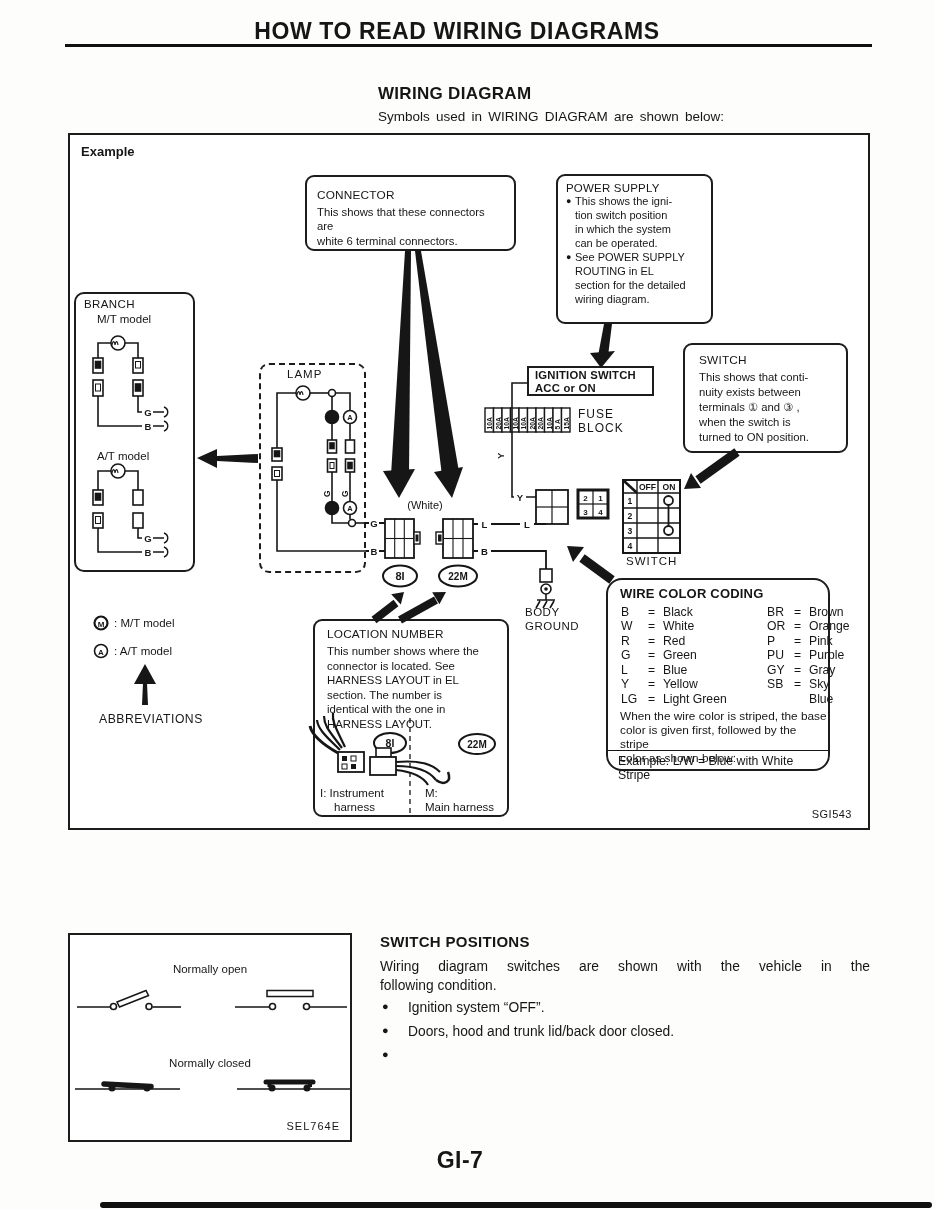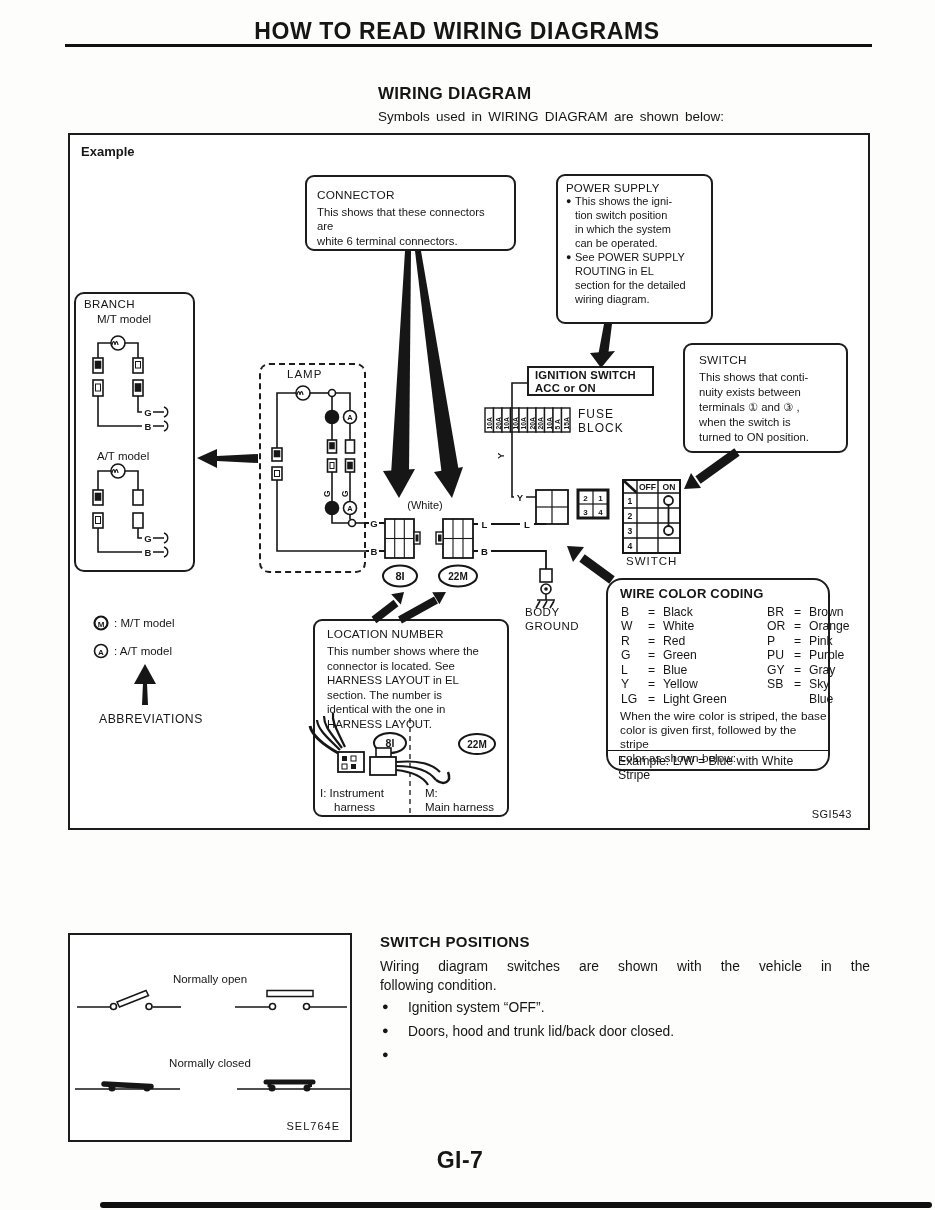--- a/index.html
+++ b/index.html
@@ -171,21 +171,21 @@
         </div>
     </div>
     <div class="abs pre" style="left:12px;top:130px;font-size:11.8px;line-height:1.18;">When the wire color is striped, the base
 color is given first, followed by the stripe
 color as shown below:</div>
     <div class="abs" style="left:0;right:0;top:170px;border-top:1.5px solid #161616;"></div>
     <div class="abs" style="left:10px;top:174px;font-size:12.3px;">Example:   L/W = Blue with White Stripe</div>
   </div>
 
   <div class="box" style="left:68px;top:933px;width:284px;height:209px;">
-    <div class="abs fig-lbl" style="left:0;right:0;top:38px;">Normally open</div>
+    <div class="abs fig-lbl" style="left:0;right:0;top:28px;">Normally open</div>
     <div class="abs fig-lbl" style="left:0;right:0;top:122px;">Normally closed</div>
     <div class="abs" style="right:10px;bottom:8px;font-size:11px;letter-spacing:1px;">SEL764E</div>
   </div>
 
   <div class="abs sp-title" style="left:380px;top:933px;">SWITCH POSITIONS</div>
   <div class="abs sp-text sp-justify" style="left:380px;top:957px;width:490px;">Wiring diagram switches are shown with the vehicle in the</div>
   <div class="abs sp-text" style="left:380px;top:976px;">following condition.</div>
   <div class="abs" style="left:382px;top:998px;width:500px;">
     <div class="sp-bullet-row">
         <span class="sp-blt">●</span>

